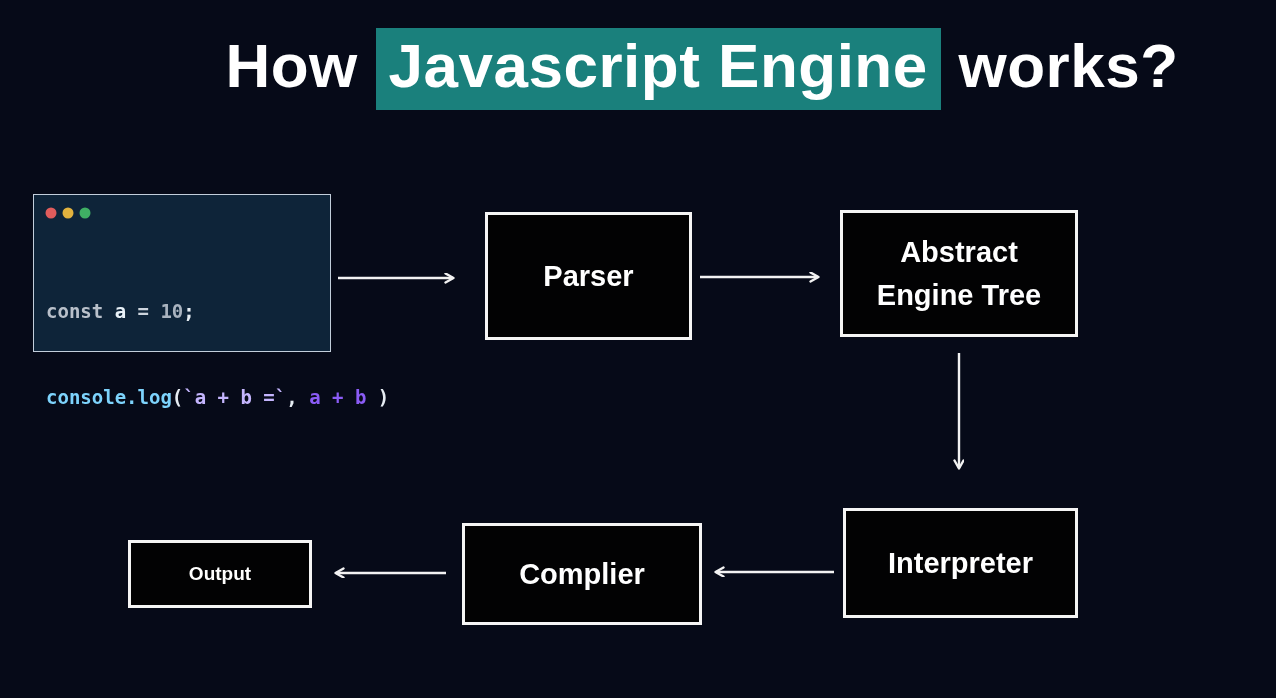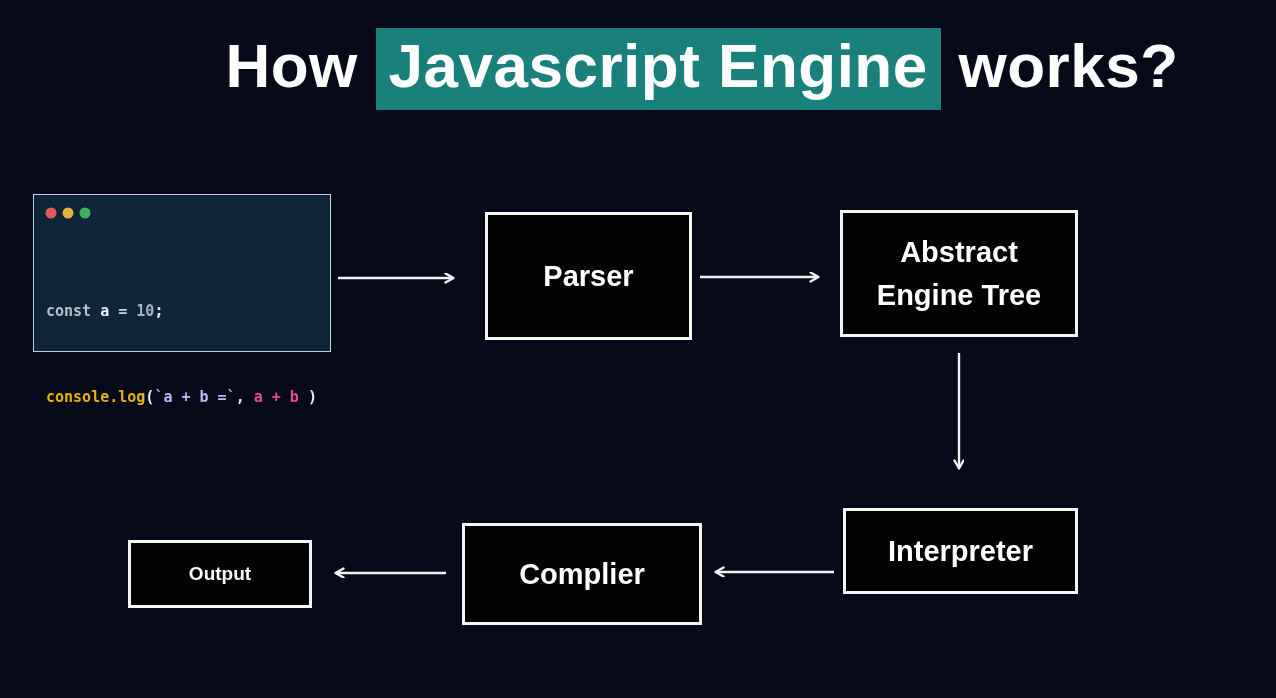--- a/index.html
+++ b/index.html
@@ -44,53 +44,53 @@
   .traffic-lights {
     position: absolute;
     top: 12px;
     left: 11px;
   }
   .code {
     position: absolute;
     left: 12px;
     top: 45px;
     font-family: "DejaVu Sans Mono", monospace;
-    font-size: 15px;
+    font-size: 19px;
     font-weight: bold;
     line-height: 28.5px;
     white-space: pre;
   }
   .code .kw   { color: #b9c0ca; }
   .code .vr   { color: #e8f1f8; }
   .code .op   { color: #ccd4dd; }
   .code .num  { color: #a9b3bf; }
   .code .pn   { color: #e6edf3; }
-  .code .fn   { color: #eab308; }
+  .code .fn   { color: #7dd3fc; }
   .code .str  { color: #c4b5fd; }
-  .code .expr { color: #ec4899; }
+  .code .expr { color: #8b5cf6; }
 
   
   .fbox {
     position: absolute;
     background: #020203;
     border: 3px solid #f5f5f5;
     box-sizing: border-box;
     display: flex;
     flex-direction: column;
     align-items: center;
     justify-content: center;
     color: #ffffff;
     font-weight: 700;
     font-size: 29px;
     text-align: center;
     line-height: 1.45;
   }
   .box-parser      { left: 477px; top: 212px; width: 207px; height: 128px; margin-left: 8px; }
   .box-ast         { left: 840px; top: 210px; width: 238px; height: 127px; }
-  .box-interpreter { left: 843px; top: 508px; width: 235px; height: 86px; }
+  .box-interpreter { left: 843px; top: 508px; width: 235px; height: 110px; }
   .box-complier    { left: 462px; top: 523px; width: 240px; height: 102px; }
   .box-output      { left: 128px; top: 540px; width: 184px; height: 68px; font-size: 19px; }
 
   
   .arrows {
     position: absolute;
     left: 0; top: 0;
     width: 1276px;
     height: 698px;
     pointer-events: none;

